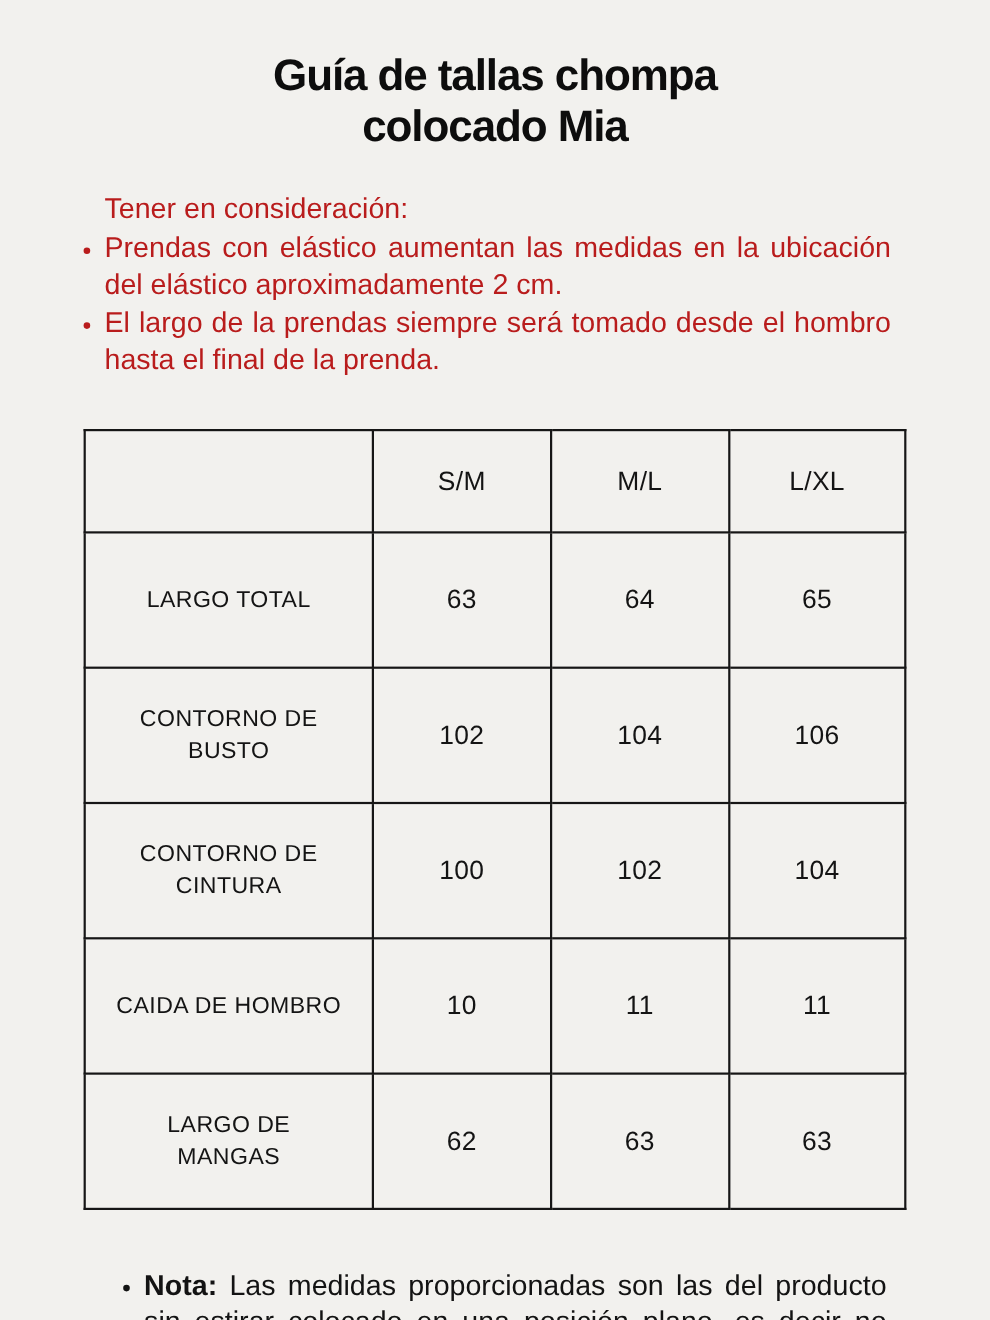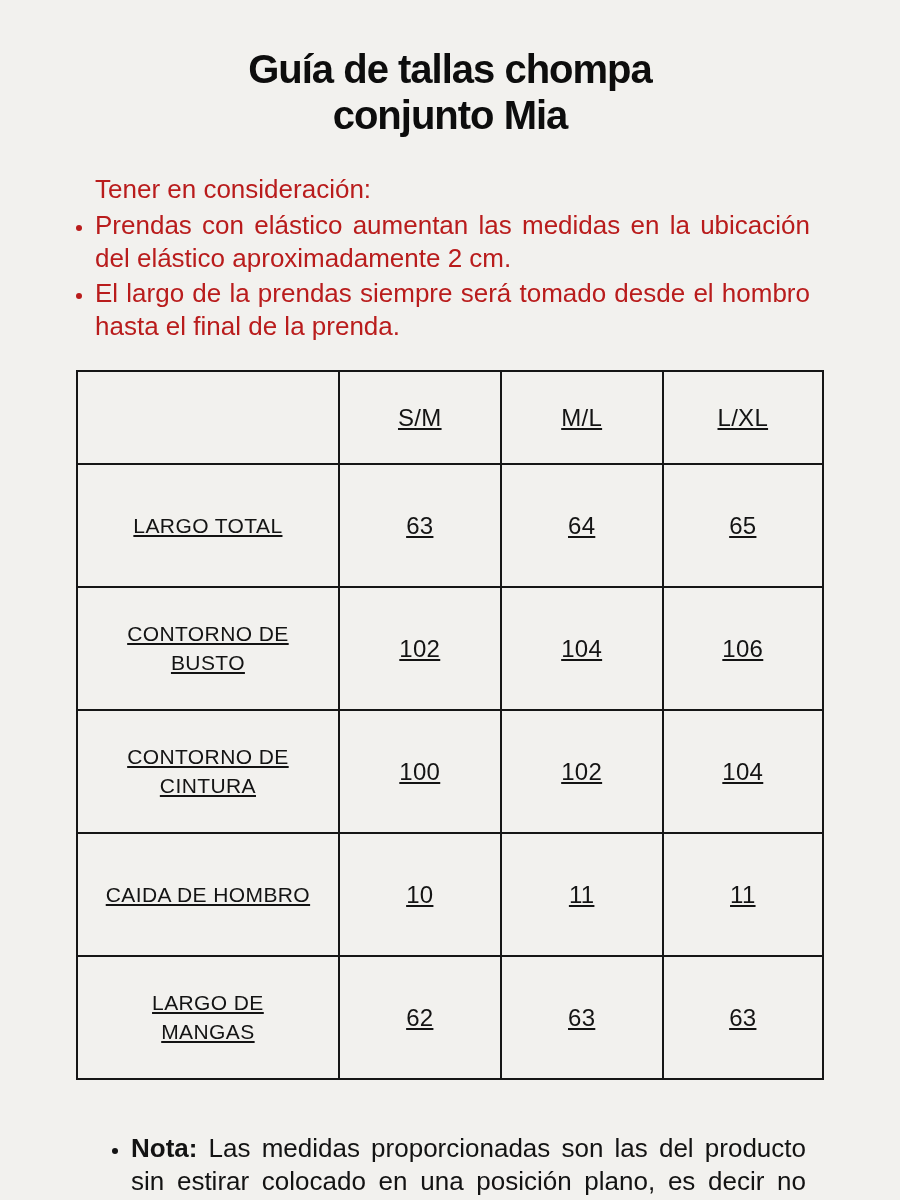--- a/index.html
+++ b/index.html
@@ -53,23 +53,22 @@
   .consider-list li {
     margin: 0 0 3px 0;
     padding-left: 0;
   }
   .consider-list li::marker {
     font-size: 0.8em;
   }
 
   
   .table-wrap {
-    margin: 28px auto 0 auto;
+    margin: 48px auto 0 auto;
     width: 748px;
-    text-decoration: underline;
   }
   table.size-table {
     border-collapse: collapse;
     width: 100%;
     table-layout: fixed;
   }
   table.size-table td {
     border: 2.5px solid #161616;
     height: 89px;
     text-align: center;
@@ -124,21 +123,21 @@
     color: #141414;
     white-space: nowrap;
   }
 </style>
 </head>
 <body>
 
 <div class="page">
 
   <h1 class="title"><span>Guía de tallas chompa</span><br>
-    <span>conjunto Mia</span>
+    <span>colocado Mia</span>
   </h1>
 
   <div class="considerations">
     <p class="consider-heading">Tener en consideración:</p>
     <ul class="consider-list">
       <li>Prendas con elástico aumentan las medidas en la ubicación del elástico aproximadamente 2 cm.</li>
       <li>El largo de la prendas siempre será tomado desde el hombro hasta el final de la prenda.</li>
     </ul>
   </div>
 

